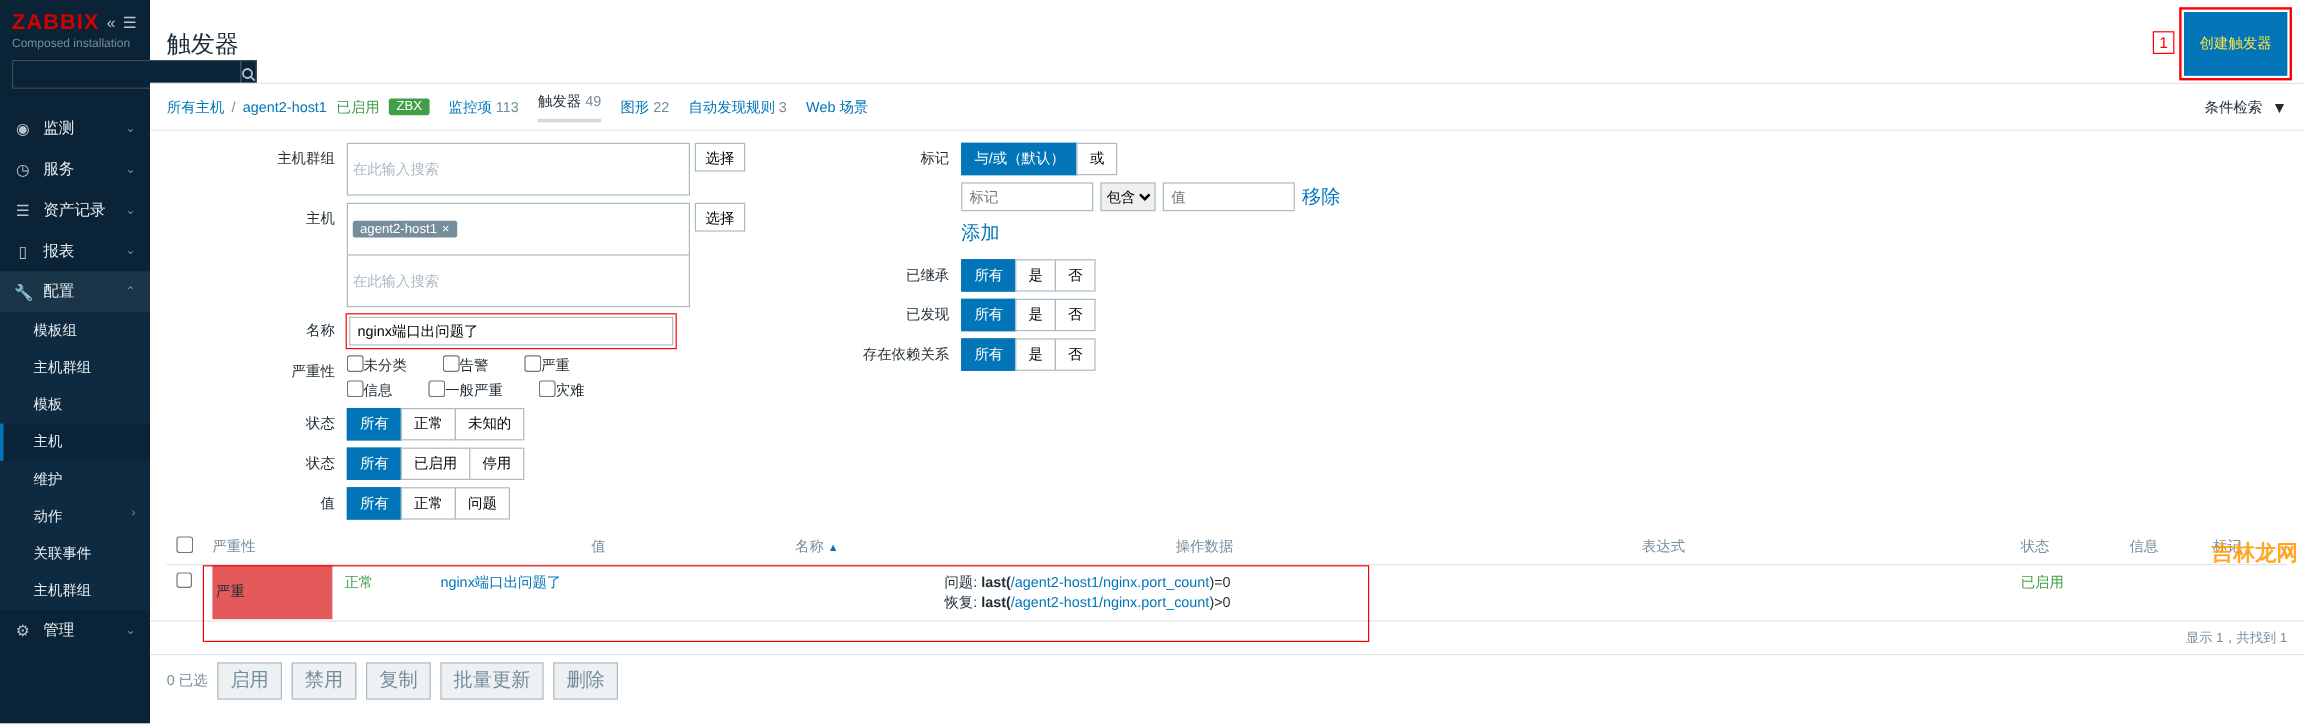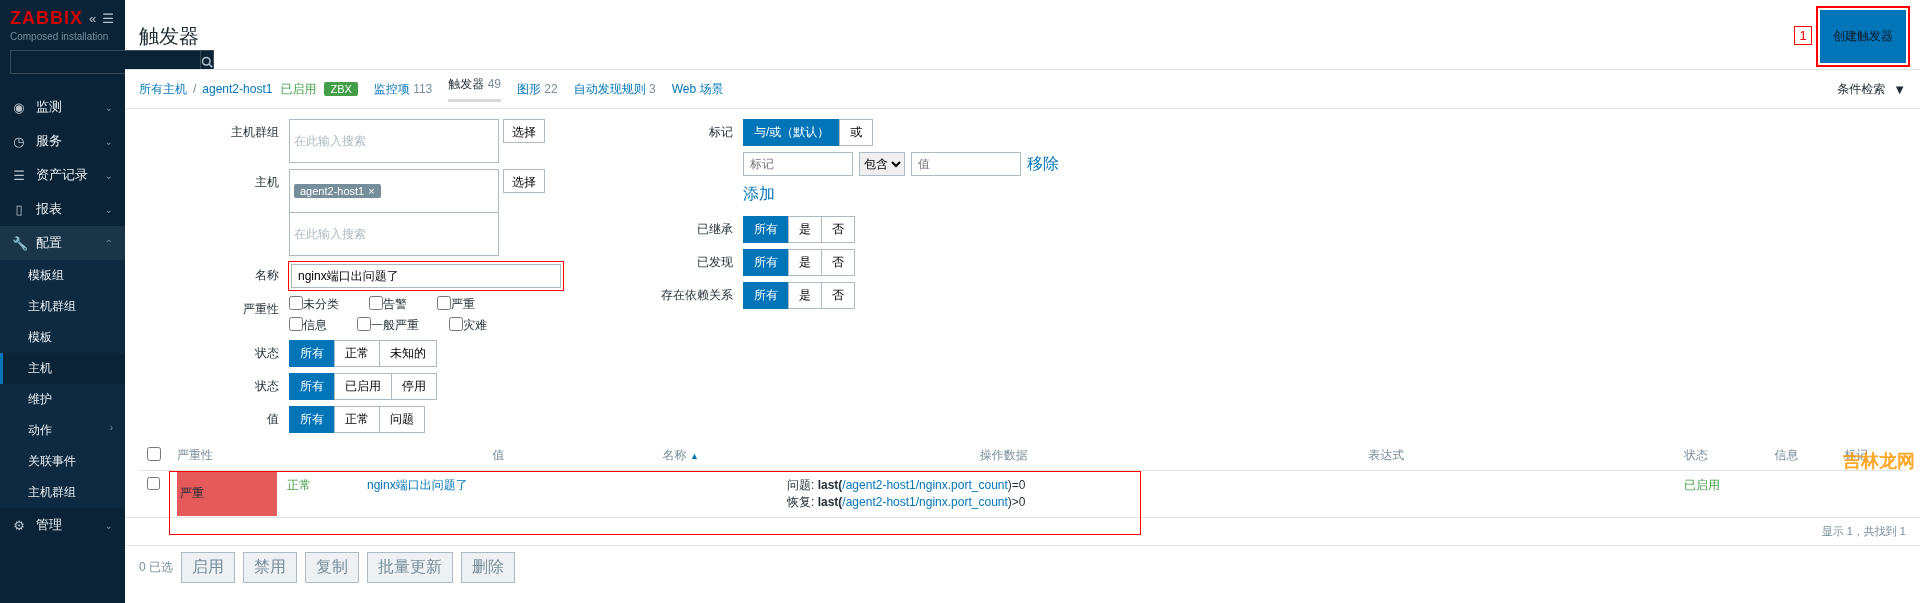--- a/index.html
+++ b/index.html
@@ -22,42 +22,42 @@
 .chev { margin-left: auto; font-size: 10px; color: #768d9b; }
 .sub-items { background: #0e2a40; }
 .sub-item { padding: 7px 12px 7px 28px; font-size: 12px; color: #e8eef2; cursor: pointer; }
 .sub-item.selected { background: #0a2336; border-left: 3px solid #0275b8; padding-left: 25px; }
 
 
 .main { flex: 1; display: flex; flex-direction: column; overflow: hidden; }
 .header { display: flex; align-items: center; padding: 10px 14px 6px; }
 .header h1 { font-size: 20px; font-weight: normal; color: #1f2c33; }
 .header-right { margin-left: auto; }
-.btn-primary { background: #0275b8; color: #0f172a; border: 1px solid #0275b8; padding: 17px 12px; font-size: 12px; cursor: pointer; }
+.btn-primary { background: #0275b8; color: #fde047; border: 1px solid #0275b8; padding: 17px 12px; font-size: 12px; cursor: pointer; }
 .btn-primary-outline { outline: 2px solid #ff0000; outline-offset: 2px; }
 
 .sub-header { display: flex; align-items: center; padding: 6px 14px; border-top: 1px solid #dfe4e7; border-bottom: 1px solid #dfe4e7; background: #fff; }
 .crumb { color: #0275b8; font-size: 12px; }
 .crumb-sep { color: #768d9b; margin: 0 6px; }
 .tag-enabled { color: #429e47; margin-left: 8px; }
 .tag-zbx { background: #429e47; color: #fff; padding: 1px 6px; border-radius: 2px; margin: 0 8px; font-size: 11px; }
 .tab-link { color: #0275b8; margin: 0 8px; }
 .tab-link .cnt { color: #768d9b; }
 .tab-link.active { color: #1f2c33; border-bottom: 3px solid #d8d8d8; padding-bottom: 6px; }
 .filter-toggle { margin-left: auto; display: flex; align-items: center; gap: 8px; color: #1f2c33; cursor: pointer; font-size: 12px; }
 .filter-icon { font-size: 13px; }
 
 
 .filter-panel { background: #fff; padding: 10px 14px 8px; display: flex; flex-direction: column; }
 .filter-grid { display: flex; gap: 80px; }
 .fcol { display: flex; flex-direction: column; gap: 6px; }
 .frow { display: flex; align-items: flex-start; min-height: 26px; }
 .flabel { width: 150px; text-align: right; padding-right: 10px; padding-top: 5px; color: #1f2c33; font-size: 12px; }
 .flabel2 { width: 100px; text-align: right; padding-right: 10px; padding-top: 5px; font-size: 12px; }
-.ms-input { width: 210px; border: 1px solid #acbbc2; min-height: 24px; padding: 14px 4px; display: flex; flex-wrap: wrap; align-items: flex-end; gap: 3px; }
+.ms-input { width: 286px; border: 1px solid #acbbc2; min-height: 24px; padding: 14px 4px; display: flex; flex-wrap: wrap; align-items: flex-end; gap: 3px; }
 .ms-input input { border: none; outline: none; flex: 1; font-size: 12px; min-width: 60px; }
 .ms-input input::placeholder { color: #acbbc2; }
 .ms-chip { background: #768d9b; color: #fff; padding: 1px 6px; border-radius: 2px; font-size: 11px; display: flex; align-items: center; gap: 4px; }
 .ms-chip-x { cursor: pointer; }
 .btn-sel { border: 1px solid #acbbc2; background: #fff; padding: 4px 8px; margin-left: 4px; font-size: 12px; cursor: pointer; height: 24px; }
 .txt-input { width: 250px; border: 1px solid #acbbc2; height: 24px; padding: 2px 6px; font-size: 12px; }
 .name-hl { outline: 1px solid #ff0000; padding: 2px; display: inline-block; }
 .chk-row { display: flex; gap: 30px; align-items: center; }
 .chk { display: flex; align-items: flex-start; gap: 0; font-size: 12px; }
 .chk input { width: 14px; height: 14px; }

